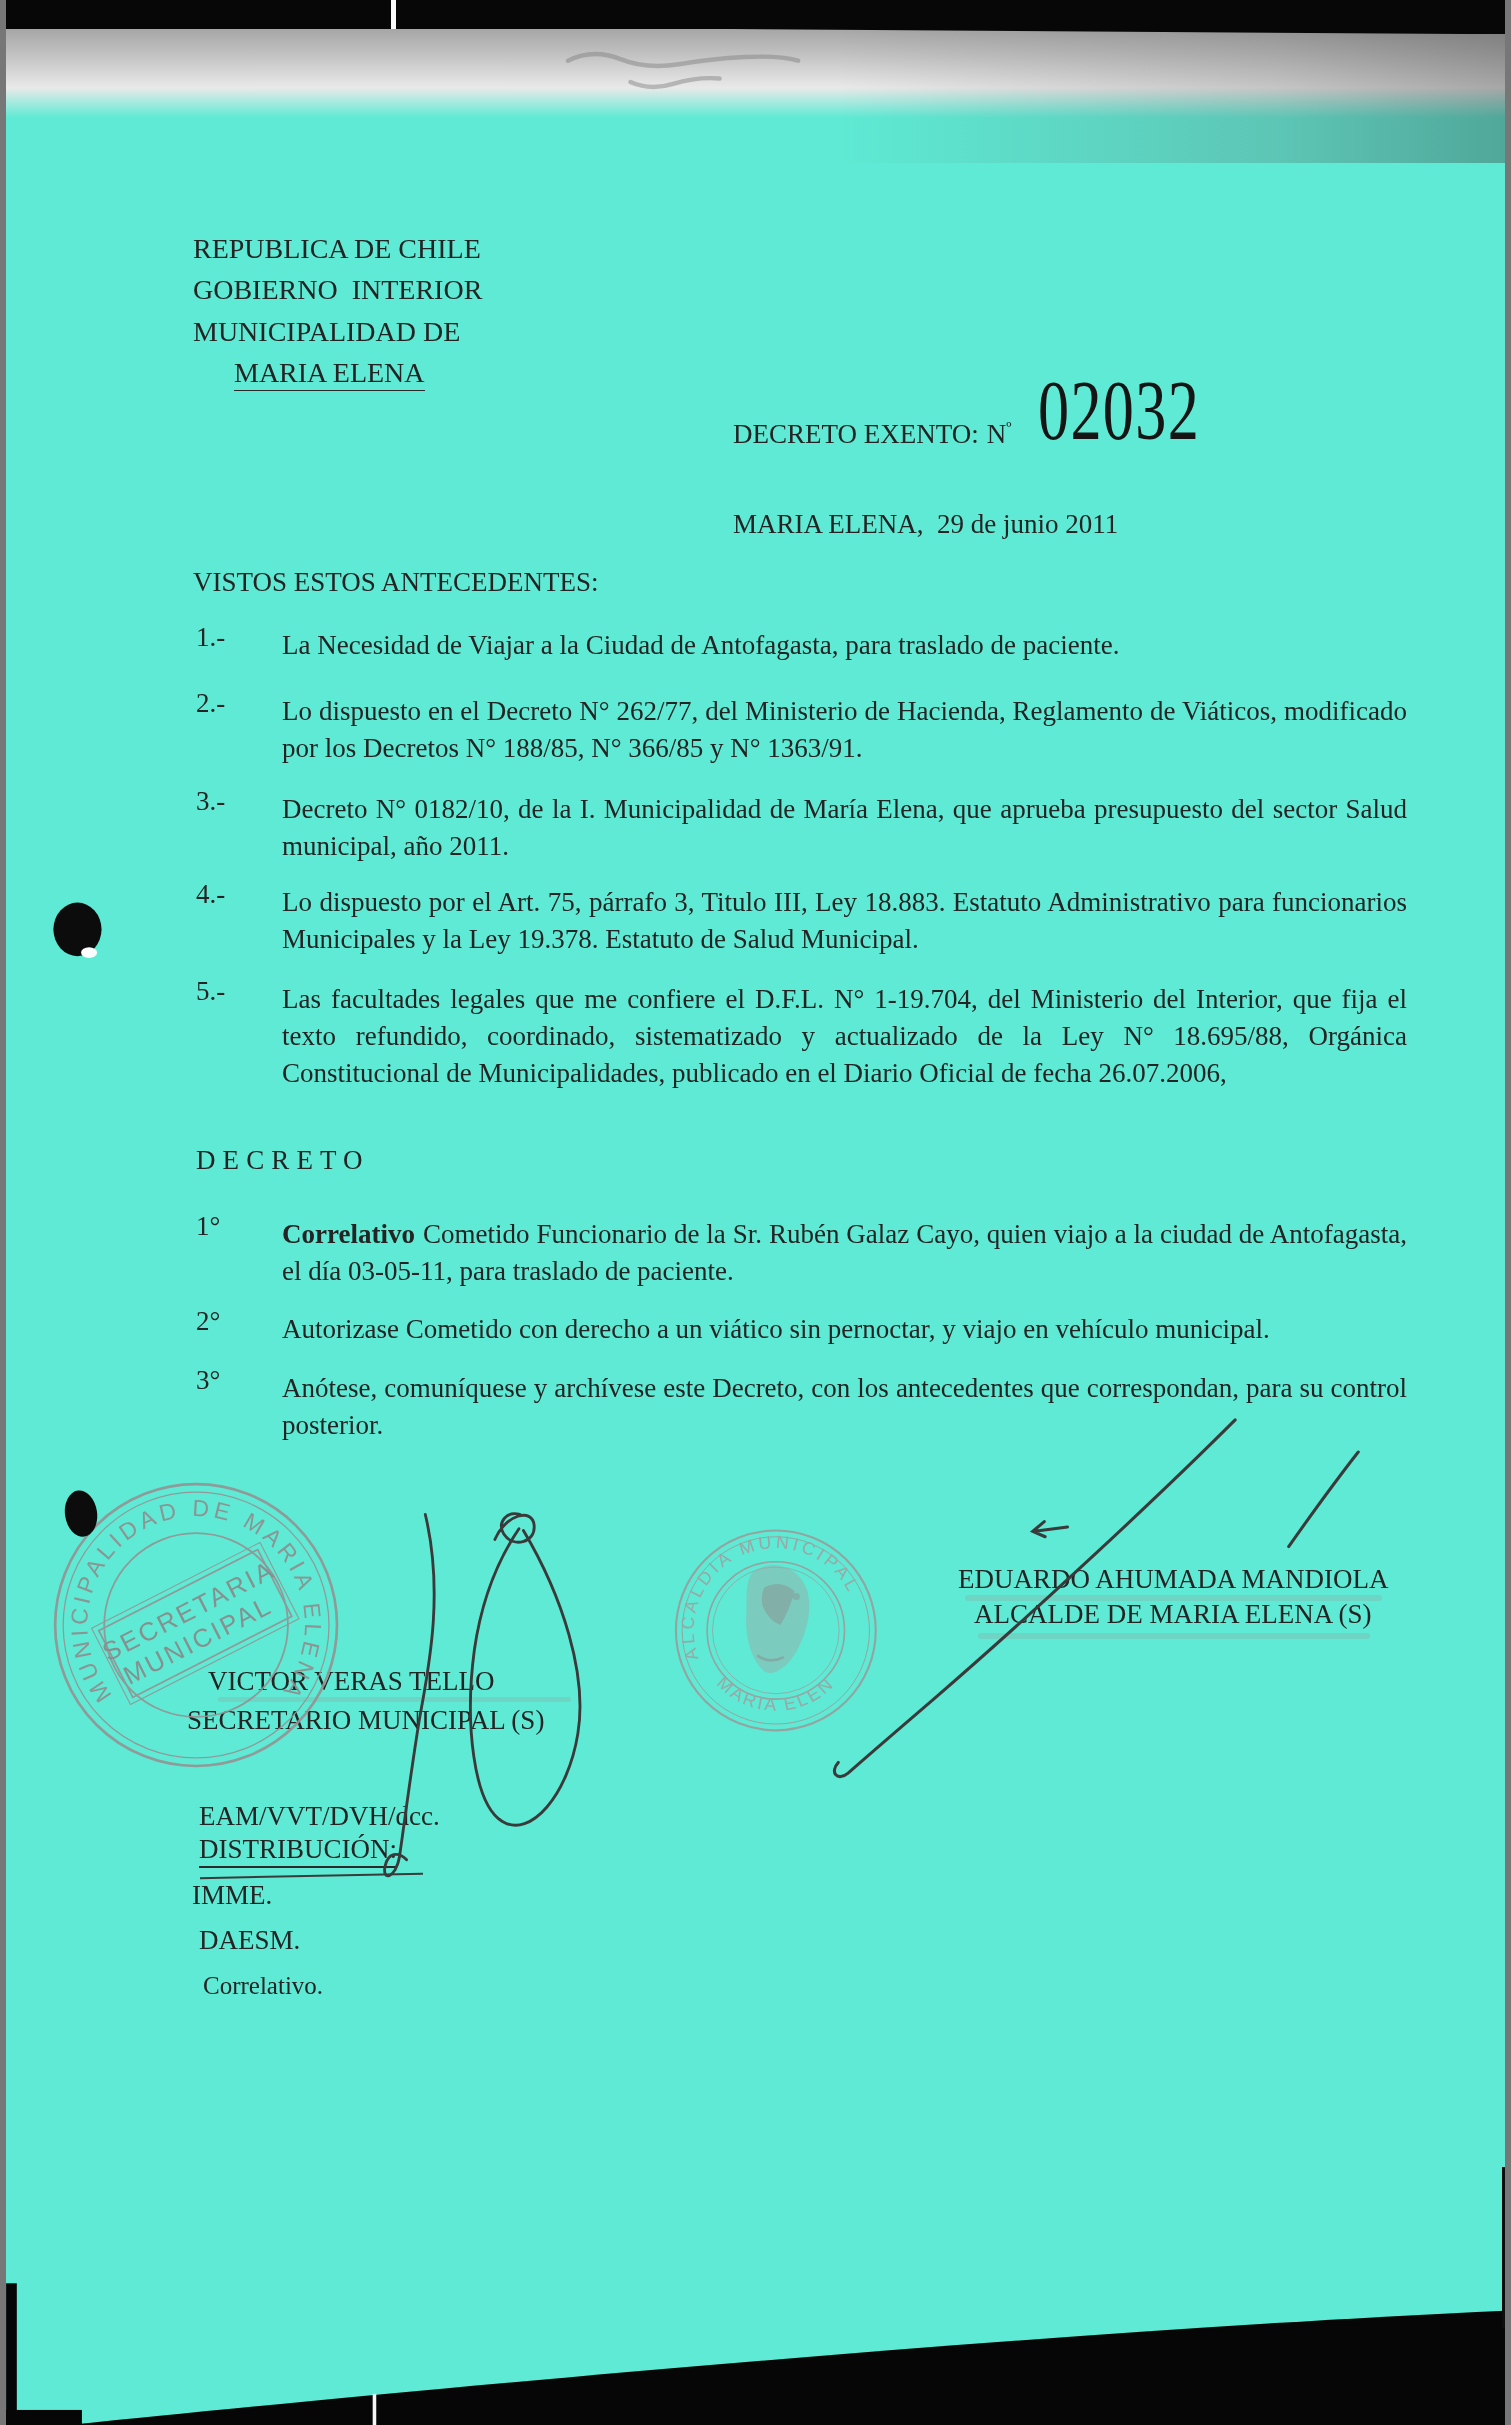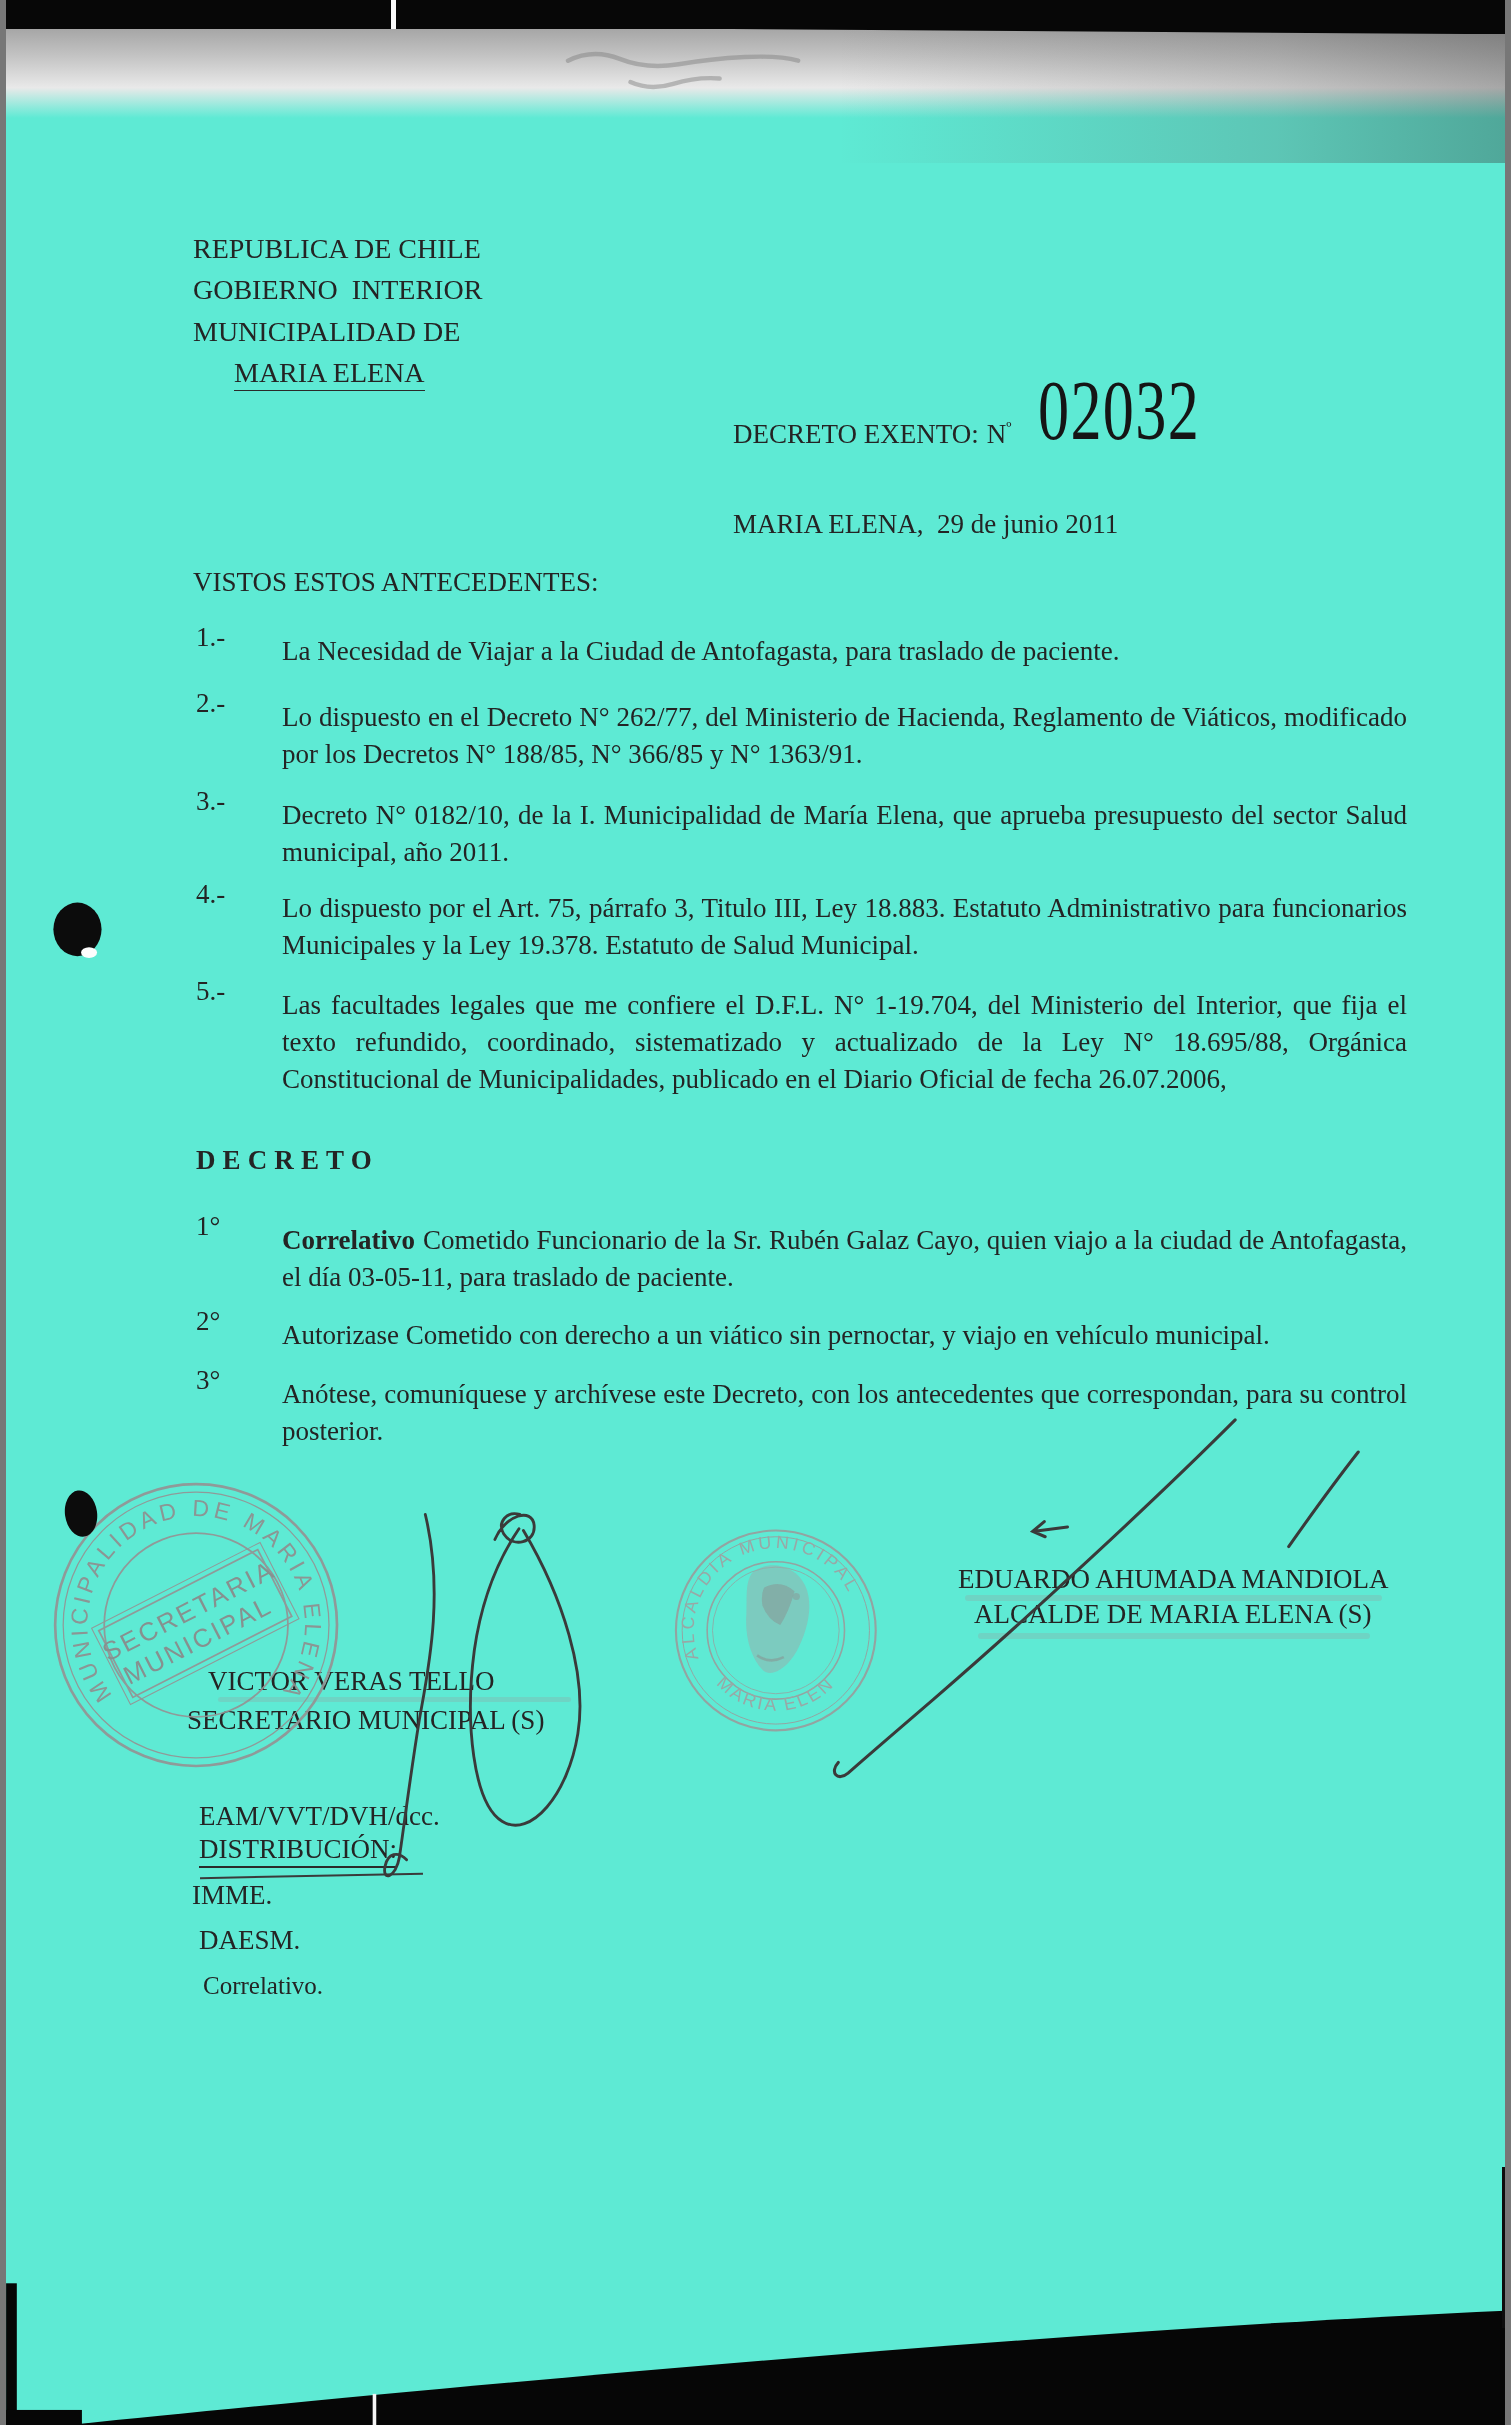--- a/index.html
+++ b/index.html
@@ -6,26 +6,26 @@
   #page{
     position:relative;width:1499px;height:2426px;margin:0 auto;
     background:#5eead4;overflow:hidden;
     font-family:"Liberation Serif","DejaVu Serif",serif;
     color:#242424;
   }
   .abs{position:absolute;}
   .txt{position:absolute;font-size:27px;line-height:37px;white-space:nowrap;}
   .para{position:absolute;font-size:27px;line-height:37px;}
   .para .num{position:absolute;left:190px;top:0;width:80px;}
-  .para .body{position:absolute;left:276px;top:14px;width:1125px;text-align:justify;font-family:Liberation Serif, serif;}
+  .para .body{position:absolute;left:276px;top:8px;width:1125px;text-align:justify;font-family:Liberation Serif, serif;}
   .lead{font-weight:bold;margin-right:.30em;}
   .lead:empty{display:none;margin:0;}
   .hdr{position:absolute;left:187px;font-size:28px;white-space:nowrap;}
   .underline{border-bottom:1.8px solid #2a2a2a;padding-bottom:1.8px;}
-  .title-spaced{font-weight:bold;letter-spacing:7.1px;}
+  .title-spaced{font-weight:normal;letter-spacing:7.1px;}
   .big-number{
     position:absolute;left:1032px;top:369px;font-size:84px;line-height:1;
     transform:scaleX(.74);transform-origin:left top;letter-spacing:1.8px;color:#151515;
   }
   .nprefix{margin-left:8px;}
   .nprefix sup{font-size:.62em;}
   
   .top-bar{position:absolute;left:0;top:0;width:1512px;height:29px;background:#070707;z-index:6;}
   .top-bar-taper{position:absolute;left:0;top:29px;width:1512px;height:5.4px;background:#070707;
     clip-path:polygon(48% 0,100% 0,100% 100%);z-index:6;}

